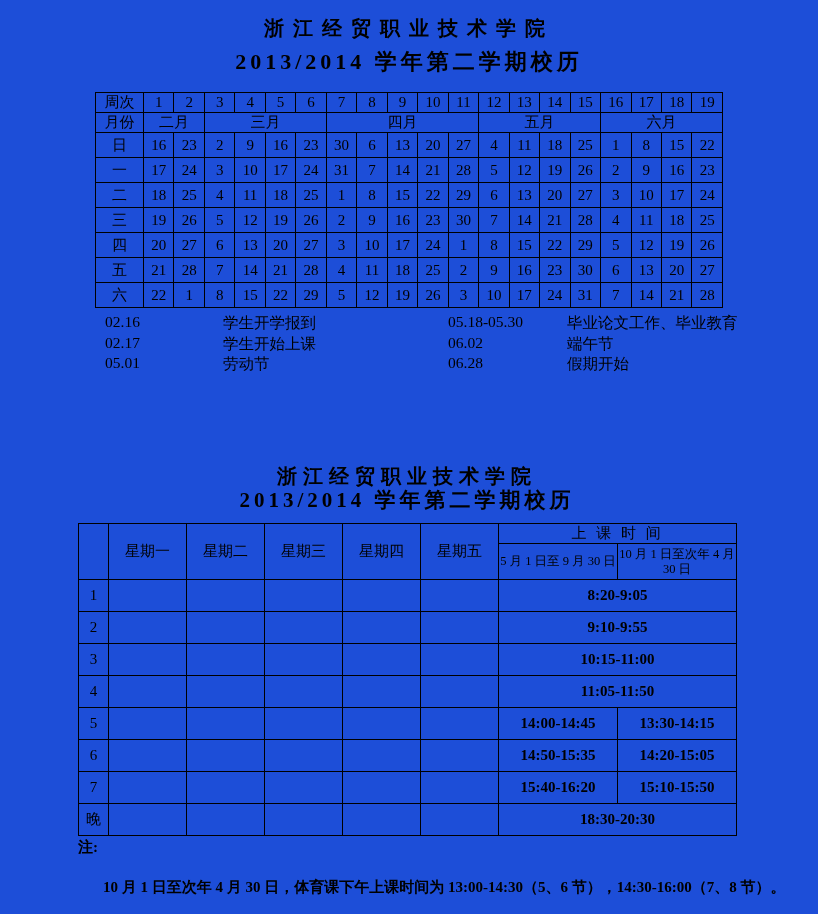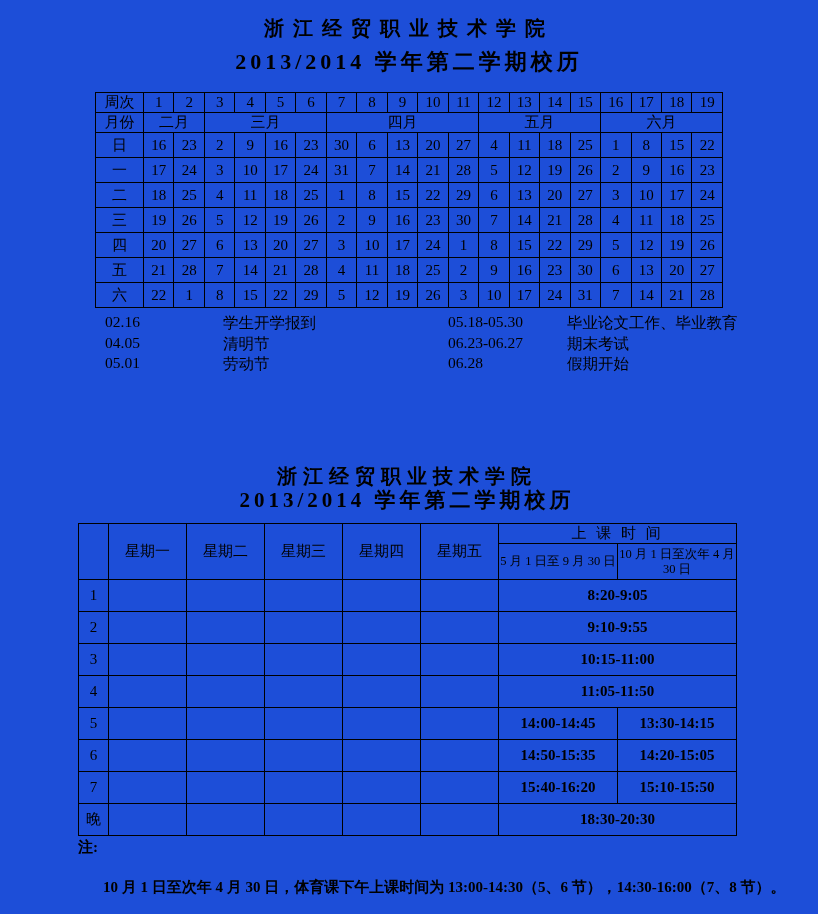--- a/index.html
+++ b/index.html
@@ -246,24 +246,24 @@
   </table>
 
   <div class="events">
       <div class="ev-row">
         <span class="d1">02.16</span>
         <span class="n1">学生开学报到</span>
         <span class="d2">05.18-05.30</span>
         <span class="n2">毕业论文工作、毕业教育</span>
       </div>
       <div class="ev-row">
-        <span class="d1">04.05</span>
-        <span class="n1">清明节</span>
-        <span class="d2">06.23-06.27</span>
-        <span class="n2">期末考试</span>
+        <span class="d1">02.17</span>
+        <span class="n1">学生开始上课</span>
+        <span class="d2">06.02</span>
+        <span class="n2">端午节</span>
       </div>
       <div class="ev-row">
         <span class="d1">05.01</span>
         <span class="n1">劳动节</span>
         <span class="d2">06.28</span>
         <span class="n2">假期开始</span>
       </div>
     </div>
 
   <div class="s2-title1">浙江经贸职业技术学院</div>

